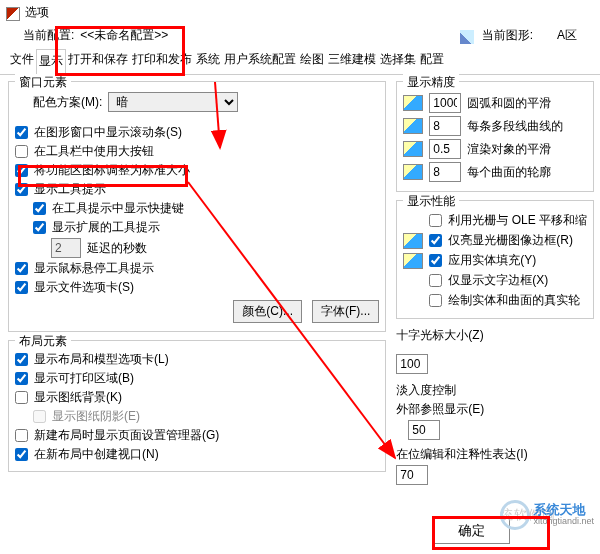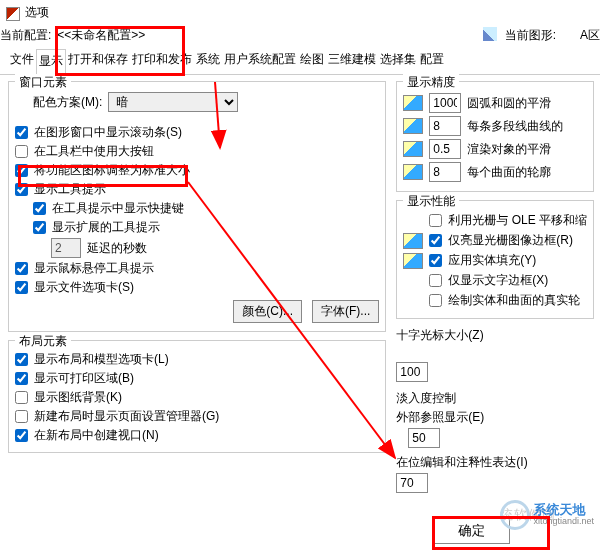--- a/index.html
+++ b/index.html
@@ -1,19 +1,19 @@
 <!DOCTYPE html>
 <html><head>
 <meta charset="utf-8">
 <style>
   *{box-sizing:border-box;margin:0;padding:0}
   body{font-family:"Microsoft YaHei",SimSun,sans-serif;font-size:12px;background:#fff;width:600px;height:554px;position:relative;overflow:hidden;color:#000}
   .title-row{display:flex;align-items:flex-end;padding:4px 6px;gap:5px}
   .logo{width:14px;height:14px;background:linear-gradient(135deg,#b20 50%,#fff 50%);border:1px solid #888}
-  .cur-row{display:flex;align-items:flex-start;padding:2px 0;gap:6px}
+  .cur-row{display:flex;align-items:flex-end;padding:2px 23px;gap:6px}
   .spacer{flex:1}
   .drawing-icon{width:14px;height:14px;background:linear-gradient(45deg,#68c 40%,#cef 40%);display:inline-block;margin-right:2px}
   .tabs{display:flex;border-bottom:1px solid #ccc;padding:0 8px;margin-top:2px}
   .tab{padding:3px 2px 4px;position:relative;white-space:nowrap}
   .tab.active{border:1px solid #ccc;border-bottom:1px solid #fff;background:#fff;top:1px}
   .body{display:flex;padding:6px 6px 6px 8px;gap:10px}
   .left{width:392px}.right{flex:1}
   .group{border:1px solid #ccc;padding:8px 6px 6px;margin-bottom:8px;position:relative}
   .group-title{position:absolute;top:-8px;left:6px;background:#fff;padding:0 4px}
   .row{display:flex;align-items:center;gap:6px;margin:2px 0;white-space:nowrap}
@@ -124,20 +124,24 @@
           <span>显示布局和模型选项卡(L)</span>
         </div>
       <div class="row ind0">
           <input type="checkbox" checked="" style="">
           <span>显示可打印区域(B)</span>
         </div>
       <div class="row ind0">
           <input type="checkbox" style="">
           <span>显示图纸背景(K)</span>
         </div>
+      <div class="row ind1 subtle">
+          <input type="checkbox" disabled="" style="">
+          <span>显示图纸阴影(E)</span>
+        </div>
       <div class="row ind0">
           <input type="checkbox" style="">
           <span>新建布局时显示页面设置管理器(G)</span>
         </div>
       <div class="row ind0">
           <input type="checkbox" checked="" style="">
           <span>在新布局中创建视口(N)</span>
         </div>
     </div>
   </div>
@@ -189,21 +193,21 @@
           <span>仅显示文字边框(X)</span>
         </div>
       <div class="rrow" style="padding-left:26px">
           <input type="checkbox" style="">
           <span>绘制实体和曲面的真实轮</span>
         </div>
     </div>
 
     <div style="margin:2px 0 8px">
       <div>十字光标大小(Z)</div>
-      <input class="num" type="text" style="margin-top: 18px;" value="100">
+      <input class="num" type="text" style="margin-top: 10px;" value="100">
     </div>
 
     <div class="group" style="border:none;padding:0">
       <div style="margin-bottom:2px">淡入度控制</div>
       <div>外部参照显示(E)</div>
       <input class="num" type="text" style="margin: 2px 12px 6px;" value="50">
       <div>在位编辑和注释性表达(I)</div>
       <input class="num" type="text" style="margin-top: 2px;" value="70">
     </div>
   </div>

